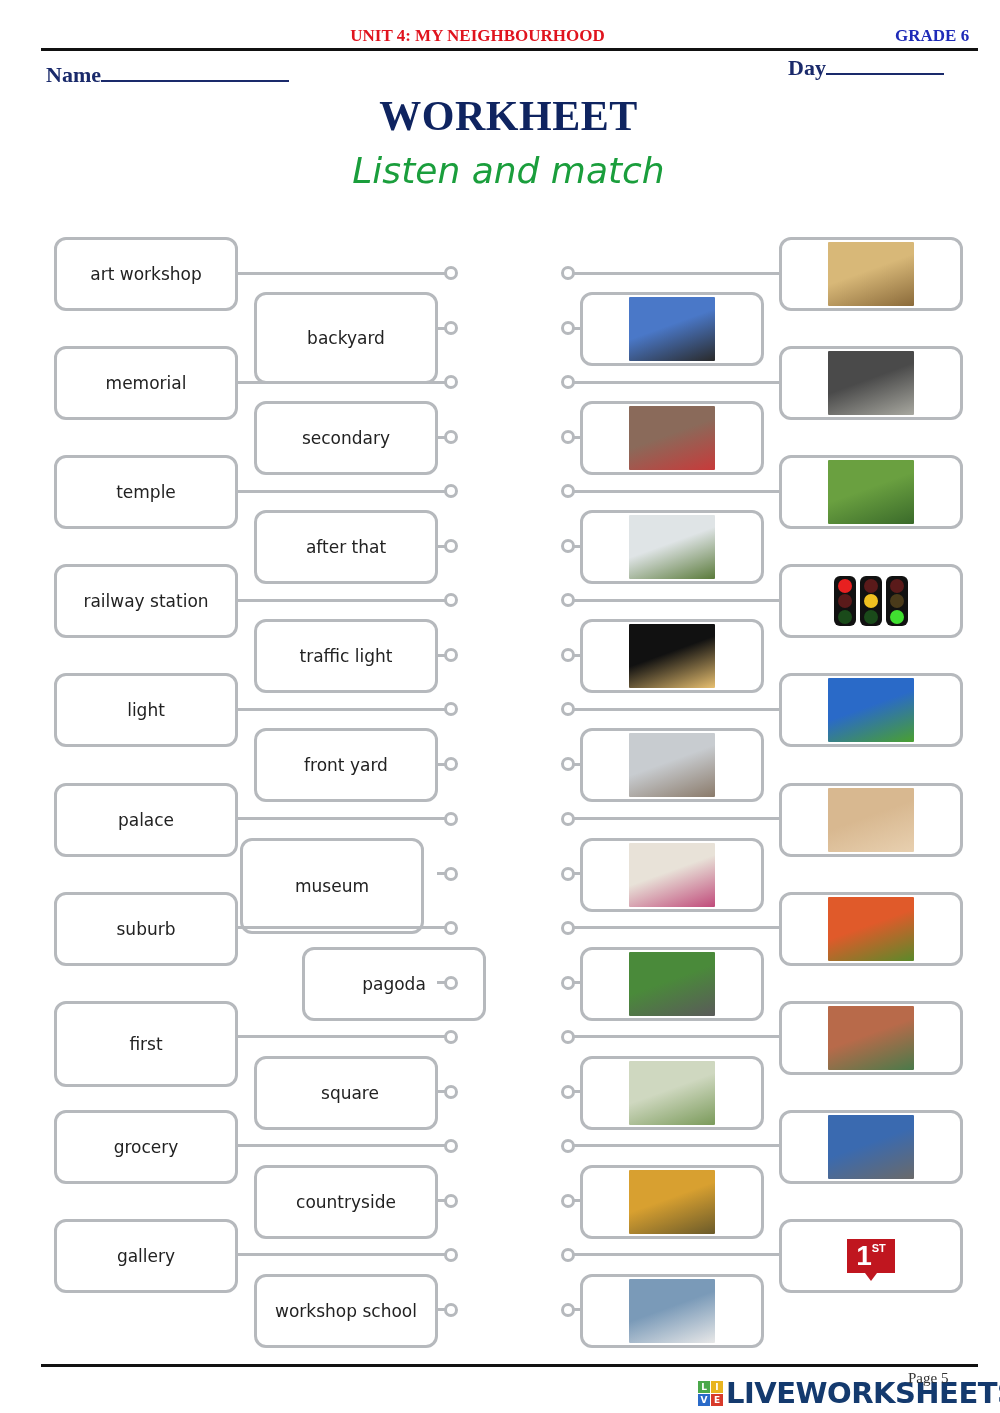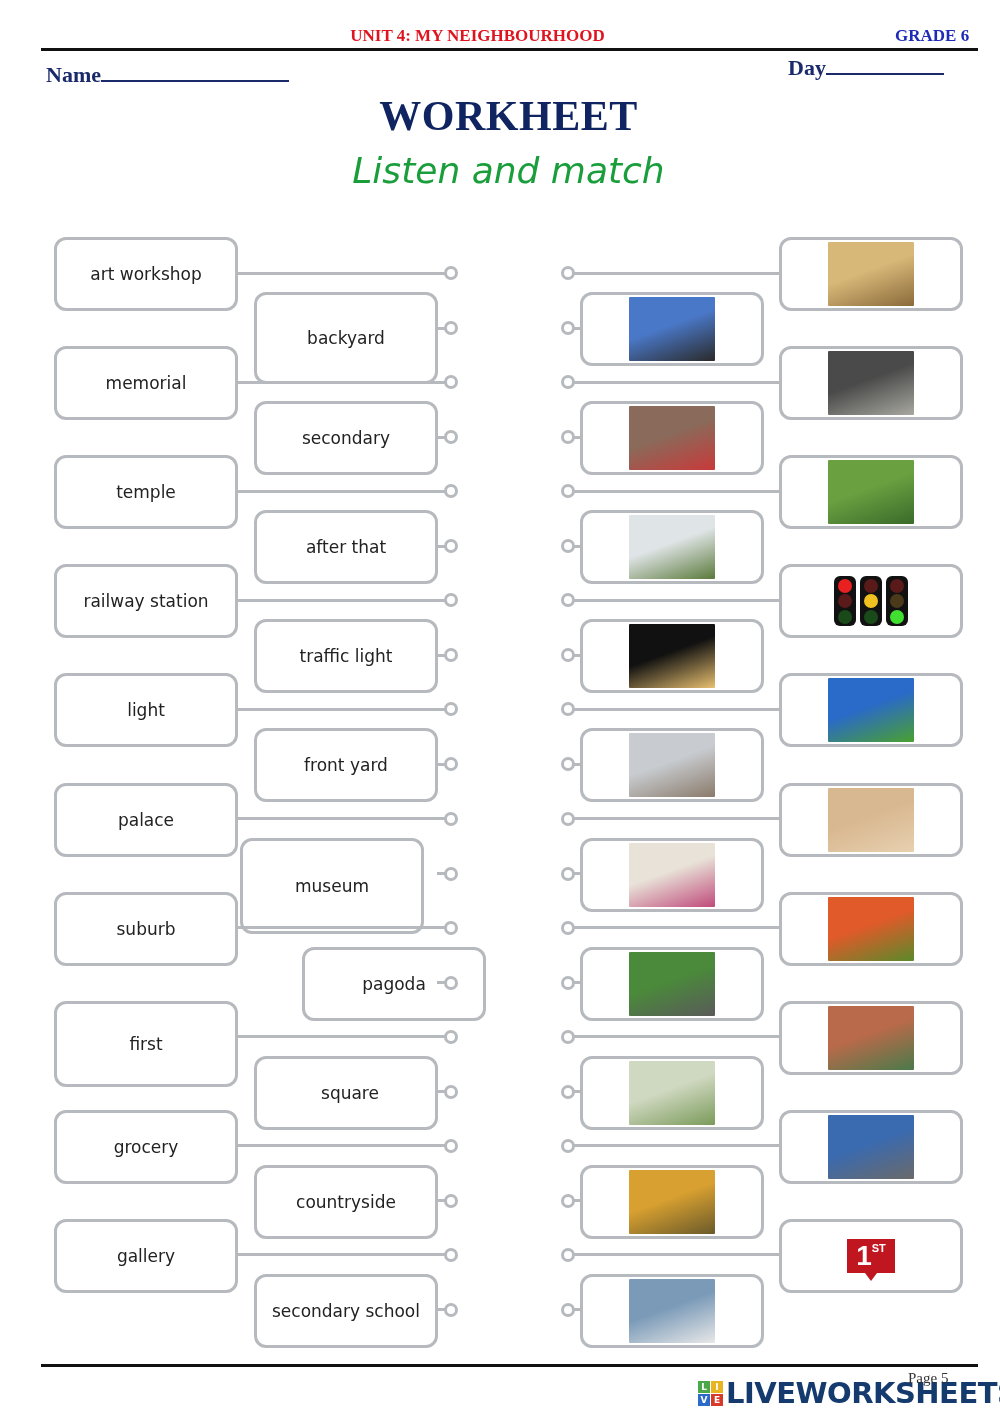--- a/index.html
+++ b/index.html
@@ -239,21 +239,21 @@
     <div class="conn" style="left: 573px; top: 1144.3px; width: 208px;"></div>
     <div class="box" style="left: 779px; top: 1109.8px; width: 184px; height: 74px;">
       <div class="pic" style="background: linear-gradient(160deg, rgb(58, 106, 176) 0%, rgb(58, 106, 176) 45%, rgb(106, 106, 106) 100%);"></div>
     </div>
     <div class="box" style="left: 54px; top: 1218.9px; width: 184px; height: 74px;">
       <span class="label">gallery</span>
     </div>
     <div class="conn" style="left: 237px; top: 1253.4px; width: 208px;"></div>
     <div class="dot" style="left: 444px; top: 1247.9px;"></div>
     <div class="box" style="left: 254px; top: 1273.9px; width: 184px; height: 74px;">
-      <span class="label">secondary school</span>
+      <span class="label">workshop school</span>
     </div>
     <div class="conn" style="left: 437px; top: 1308.4px; width: 9px;"></div>
     <div class="dot" style="left: 444px; top: 1302.9px;"></div>
     <div class="dot" style="left: 561px; top: 1302.9px;"></div>
     <div class="conn" style="left: 573px; top: 1308.4px; width: 9px;"></div>
     <div class="box" style="left: 580px; top: 1273.9px; width: 184px; height: 74px;">
       <div class="pic" style="background: linear-gradient(160deg, rgb(122, 154, 184) 0%, rgb(122, 154, 184) 45%, rgb(232, 232, 232) 100%);"></div>
     </div>
     <div class="dot" style="left: 561px; top: 1247.9px;"></div>
     <div class="conn" style="left: 573px; top: 1253.4px; width: 208px;"></div>

